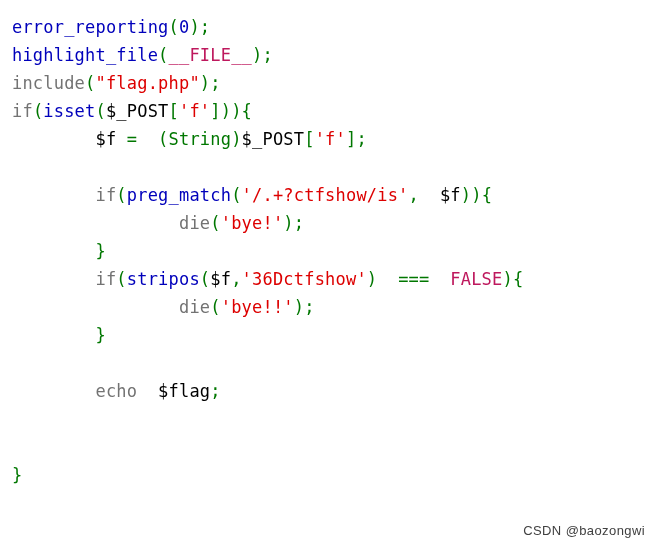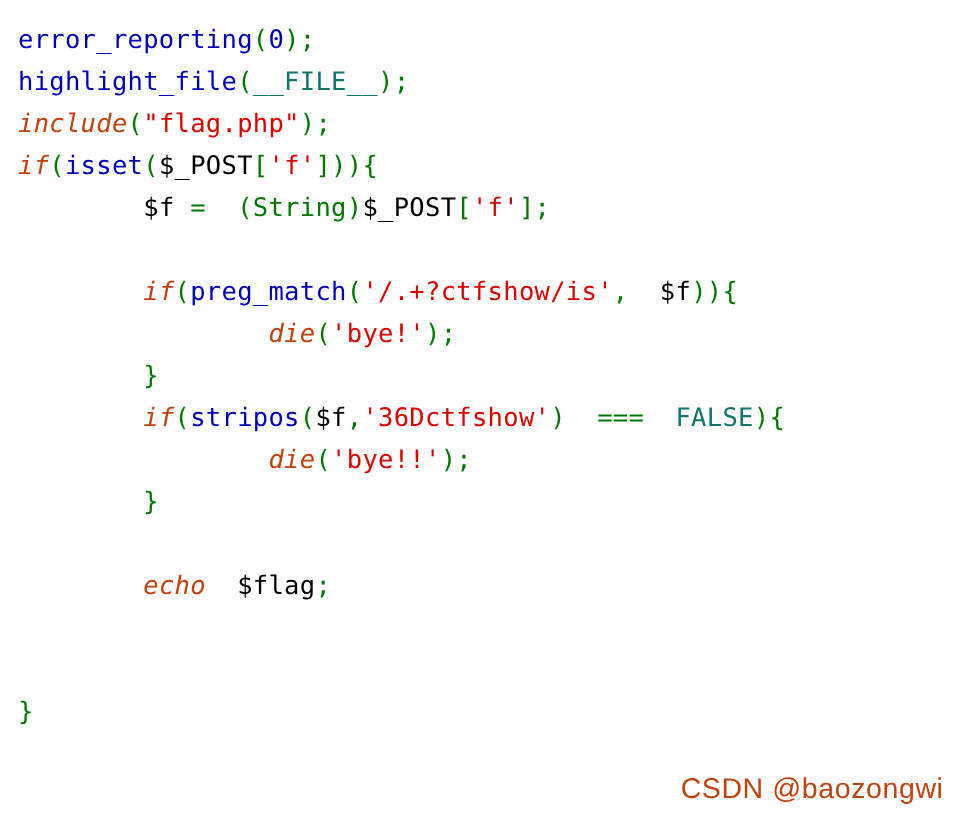--- a/index.html
+++ b/index.html
@@ -24,35 +24,35 @@
     line-height: 28px;
     white-space: pre;
     letter-spacing: 0.2px;
   }
 
   .code-line {
     height: 28px;
     white-space: pre;
   }
 
-  .tok-kw   { color: #c2410c; font-style: italic; }
+  .tok-kw   { color: #737373; }
   .tok-fn   { color: #0000BB; text-align: center; }
   .tok-var  { color: #000000; }
   .tok-num  { color: #0000BB; }
   .tok-str  { color: #DD0000; }
   .tok-punc { color: #007700; }
-  .tok-def  { color: #0f766e; }
+  .tok-def  { color: #be185d; }
 
   #watermark {
     position: absolute;
-    right: 24px;
+    right: 8px;
     bottom: 10px;
-    color: #c2410c;
+    color: #404040;
     font-family: "Liberation Sans", sans-serif;
-    font-size: 19px;
+    font-size: 13px;
     letter-spacing: 0.4px;
     white-space: pre;
   }
 </style>
 </head>
 <body>
 
 <div id="code-listing"><div class="code-line"><span class="tok-fn">error_reporting</span><span class="tok-punc">(</span><span class="tok-num">0</span><span class="tok-punc">)</span><span class="tok-punc">;</span></div><div class="code-line"><span class="tok-fn">highlight_file</span><span class="tok-punc">(</span><span class="tok-def">__FILE__</span><span class="tok-punc">)</span><span class="tok-punc">;</span></div><div class="code-line"><span class="tok-kw">include</span><span class="tok-punc">(</span><span class="tok-str">"flag.php"</span><span class="tok-punc">)</span><span class="tok-punc">;</span></div><div class="code-line"><span class="tok-kw">if</span><span class="tok-punc">(</span><span class="tok-fn">isset</span><span class="tok-punc">(</span><span class="tok-var">$_POST</span><span class="tok-punc">[</span><span class="tok-str">'f'</span><span class="tok-punc">]</span><span class="tok-punc">)</span><span class="tok-punc">)</span><span class="tok-punc">{</span></div><div class="code-line"><span>        </span><span class="tok-var">$f</span><span class=""> </span><span class="tok-punc">=</span><span class="">  </span><span class="tok-punc">(String)</span><span class="tok-var">$_POST</span><span class="tok-punc">[</span><span class="tok-str">'f'</span><span class="tok-punc">]</span><span class="tok-punc">;</span></div><div class="code-line">&nbsp;</div><div class="code-line"><span>        </span><span class="tok-kw">if</span><span class="tok-punc">(</span><span class="tok-fn">preg_match</span><span class="tok-punc">(</span><span class="tok-str">'/.+?ctfshow/is'</span><span class="tok-punc">,</span><span class="">  </span><span class="tok-var">$f</span><span class="tok-punc">)</span><span class="tok-punc">)</span><span class="tok-punc">{</span></div><div class="code-line"><span>                </span><span class="tok-kw">die</span><span class="tok-punc">(</span><span class="tok-str">'bye!'</span><span class="tok-punc">)</span><span class="tok-punc">;</span></div><div class="code-line"><span>        </span><span class="tok-punc">}</span></div><div class="code-line"><span>        </span><span class="tok-kw">if</span><span class="tok-punc">(</span><span class="tok-fn">stripos</span><span class="tok-punc">(</span><span class="tok-var">$f</span><span class="tok-punc">,</span><span class="tok-str">'36Dctfshow'</span><span class="tok-punc">)</span><span class="">  </span><span class="tok-punc">===</span><span class="">  </span><span class="tok-def">FALSE</span><span class="tok-punc">)</span><span class="tok-punc">{</span></div><div class="code-line"><span>                </span><span class="tok-kw">die</span><span class="tok-punc">(</span><span class="tok-str">'bye!!'</span><span class="tok-punc">)</span><span class="tok-punc">;</span></div><div class="code-line"><span>        </span><span class="tok-punc">}</span></div><div class="code-line">&nbsp;</div><div class="code-line"><span>        </span><span class="tok-kw">echo</span><span class="">  </span><span class="tok-var">$flag</span><span class="tok-punc">;</span></div><div class="code-line">&nbsp;</div><div class="code-line">&nbsp;</div><div class="code-line"><span class="tok-punc">}</span></div></div>
 
 <div id="watermark">CSDN @baozongwi</div>

